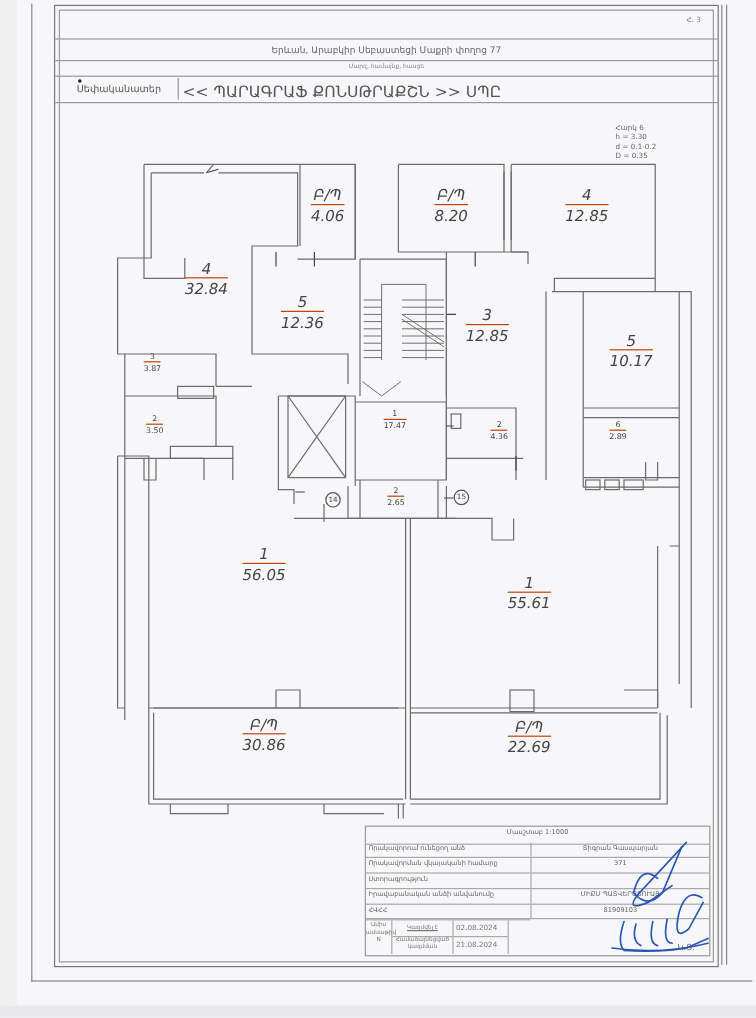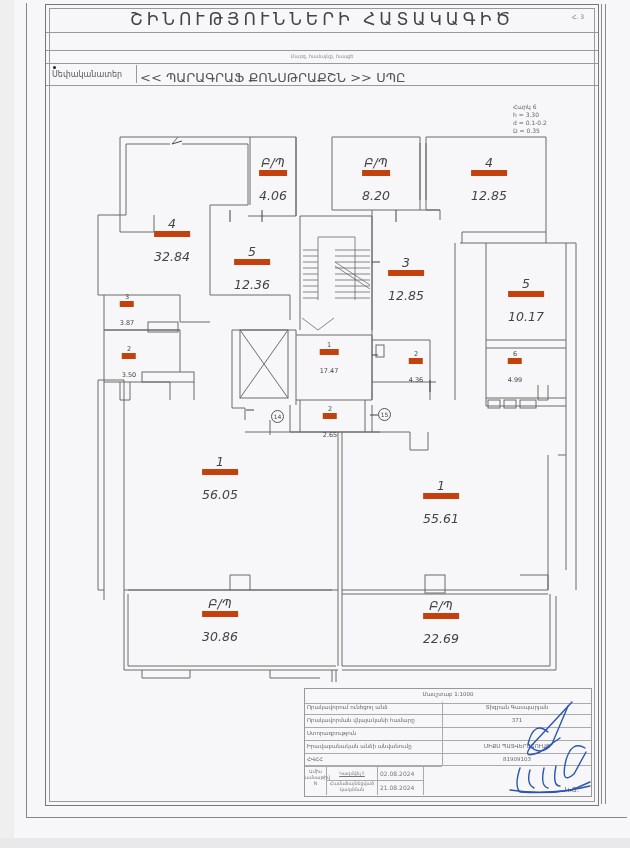--- a/index.html
+++ b/index.html
@@ -36,35 +36,35 @@
     .hdr-title {
       position: absolute; left: 0; right: 0; top: 4px; height: 22px;
       text-align: center; font-size: 17px; letter-spacing: 4px; color: #444;
     }
     .sheet-no {
       position: absolute; right: 14px; top: 8px; font-size: 6px; color: #777;
     }
     .hline { position: absolute; left: 0; right: 0; height: 0; border-top: 1px solid #999; }
     .addr { position: absolute; left: 0; right: 0; top: 32px; text-align: center; font-size: 7.5px; color: #666; }
     .addr2 { position: absolute; left: 0; right: 0; top: 48px; text-align: center; font-size: 5px; color: #888; }
-    .owner-row { position: absolute; left: 0; right: 0; top: 60px; height: 18px; }
+    .owner-row { position: absolute; left: 12px; right: 0; top: 60px; height: 18px; }
     .owner-label { position: absolute; left: 6px; top: 5px; font-size: 8px; color: #555; }
     .owner-div { position: absolute; left: 90px; top: 0; height: 18px; border-left: 1px solid #999; }
     .owner-value { position: absolute; left: 94px; top: 5px; font-size: 13px; color: #555; }
     .dot { position: absolute; left: 7px; top: 1px; width: 3px; height: 3px; background: #222; border-radius: 50%; }
 
     .floor-info { position: absolute; left: 513px; top: 103px; font-size: 6px; line-height: 8px; color: #666; }
 
     svg.plan { position: absolute; left: 0; top: 0; }
     .room-label {
       position: absolute; text-align: center; color: #444;
       transform: translateX(-50%);
     }
     .room-label .num { display: block; }
-    .room-label .area { display: block; border-top: 6px solid #c2410c; padding-top: 12px; }
+    .room-label .area { display: block; border-top: 1px solid #c2410c; padding-top: 1px; }
     .big .num, .big .area { font-size: 12.5px; font-style: italic; }
     .small .num, .small .area { font-size: 6.5px; }
     .axis-marker {
       position: absolute; width: 11px; height: 11px; border: 1px solid #555;
       border-radius: 50%; font-size: 6px; line-height: 11px; text-align: center; color: #444;
     }
 
     
     .notes-box {
       position: absolute; left: 5px; top: 683px; width: 250px; height: 107px;
@@ -95,23 +95,23 @@
 <body>
 
 <div class="paper"></div>
 <div class="left-strip"></div>
 <div class="outer-frame"></div>
 <div class="right-double"></div>
 
 <div class="frame">
   <div class="frame-inner"></div>
 
-  <div class="hdr-title">ՇԻՆՈՒԹՅՈՒՆՆԵՐԻ ՀԱՏԱԿԱԳԻԾ</div>
   <div class="sheet-no">Հ. 3</div>
   <div class="hline" style="top:27px"></div>
+  <div class="addr">Երևան, Արաբկիր Սեբաստեցի Մաքրի փողոց 77</div>
   <div class="hline" style="top:45px"></div>
   <div class="addr2">Մարզ, համայնք, հասցե</div>
   <div class="hline" style="top:58px"></div>
   <div class="owner-row">
     <span class="dot"></span>
     <span class="owner-label">Սեփականատեր</span>
     <span class="owner-div"></span>
     <span class="owner-value">&lt;&lt; ՊԱՐԱԳՐԱՖ ՔՈՆՍԹՐԱՔՇՆ &gt;&gt; ՍՊԸ</span>
   </div>
   <div class="hline" style="top:80px"></div>
@@ -290,21 +290,21 @@
 <div class="room-label big" style="left:526px;top:276px">
   <span class="num">5</span>
     <span class="area">10.17</span>
 </div>
 <div class="room-label small" style="left:416px;top:350px">
   <span class="num">2</span>
     <span class="area">4.36</span>
 </div>
 <div class="room-label small" style="left:515px;top:350px">
   <span class="num">6</span>
-    <span class="area">4.99</span>
+    <span class="area">2.89</span>
 </div>
 <div class="room-label big" style="left:441px;top:478px">
   <span class="num">1</span>
     <span class="area">55.61</span>
 </div>
 <div class="room-label big" style="left:441px;top:598px">
   <span class="num">Բ/Պ</span>
     <span class="area">22.69</span>
 </div>
 

